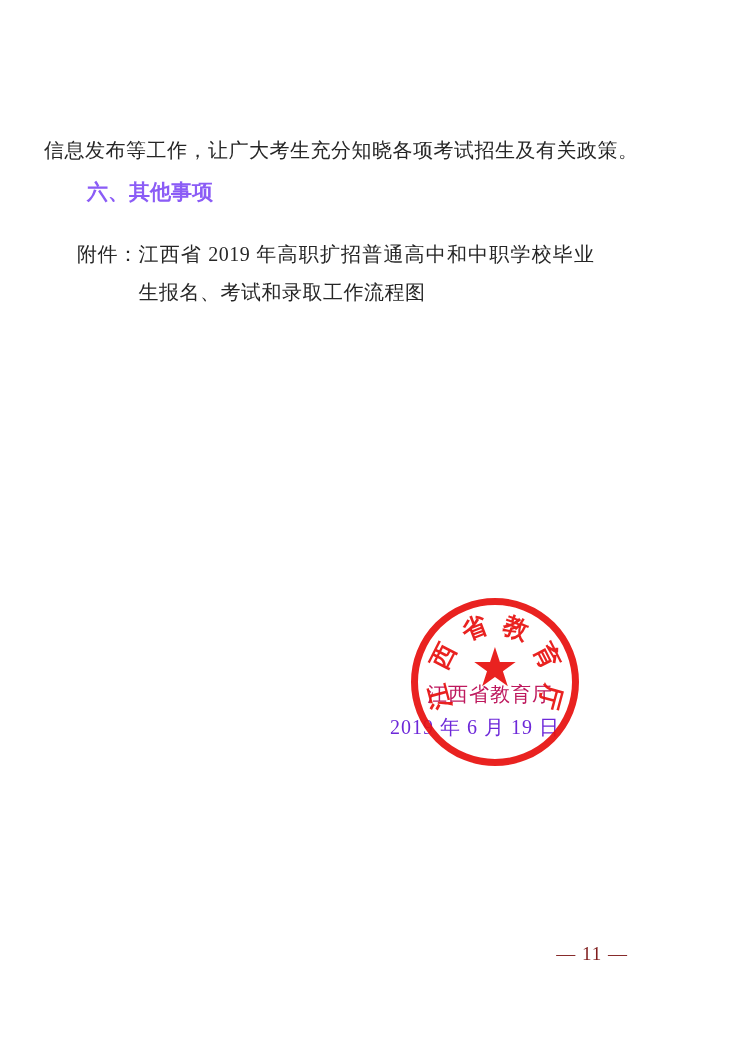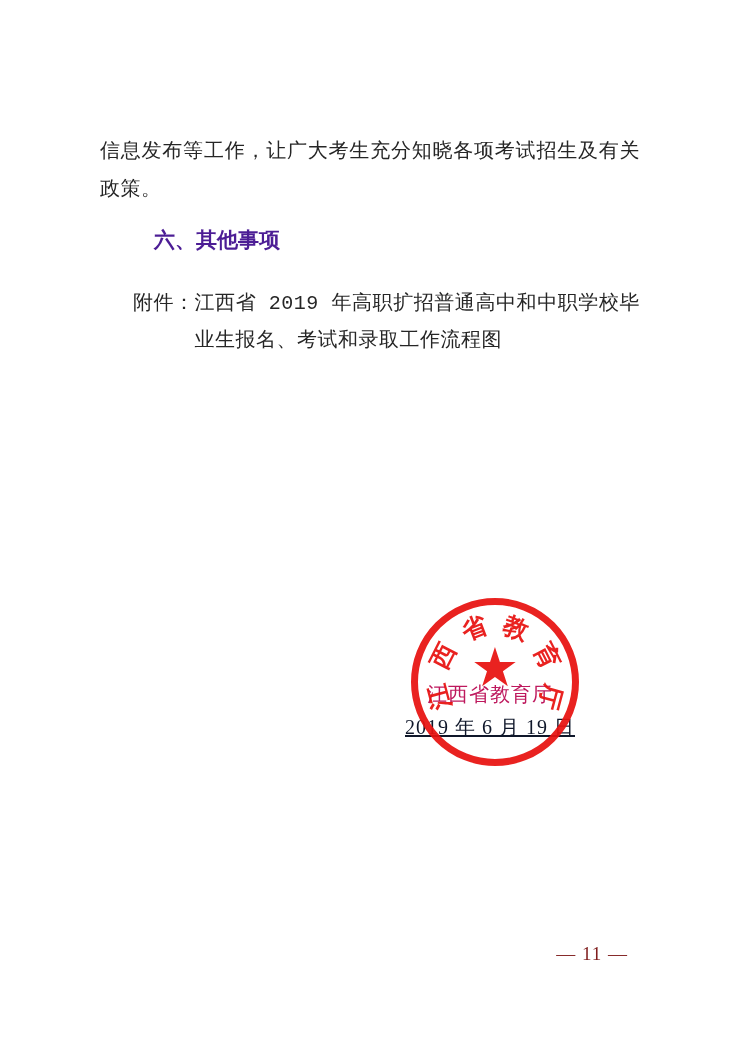--- a/index.html
+++ b/index.html
@@ -10,68 +10,65 @@
   .page {
     position: relative;
     width: 740px;
     height: 1046px;
     background: #ffffff;
     overflow: hidden;
     font-family: "Liberation Serif", "DejaVu Serif", serif;
     color: #262626;
   }
   .content {
-    padding: 132px 100px 0 100px;
+    padding: 132px 100px 0 44px;
     font-size: 20px;
     line-height: 37.5px;
   }
   .para {
     margin: 0;
     text-align: justify;
     text-justify: inter-character;
     letter-spacing: 0.5px;
   }
   .para.indent { text-indent: 40px; }
   .section-heading {
-    margin: 14px;
+    margin: 3px;
     font-family: "Liberation Sans", "DejaVu Sans", sans-serif;
     font-weight: 700;
     font-size: 21px;
     line-height: 37.5px;
     text-indent: 40px;
-    color: #4c1d95;
+    color: #8b5cf6;
   }
   .attachment {
     display: flex;
     margin: 26px 0 0 33px;
     line-height: 37.5px;
-    font-family: Liberation Mono, monospace;
   }
   .attachment-label { white-space: nowrap; letter-spacing: 0.5px; }
   .attachment-text  { width: 456px; letter-spacing: 0.5px; text-align: justify; text-justify: inter-character; }
 
   
   .sig-org {
     position: absolute;
     left: 402px; top: 681px; width: 176px;
     text-align: center;
     font-size: 20px;
     letter-spacing: 1px;
     color: #be185d;
     z-index: 1;
   }
   .sig-date {
     position: absolute;
     left: 390px; top: 714px; width: 200px;
-    text-align: center;
     font-size: 20px;
     letter-spacing: 1px;
-    color: #0f172a;
+    color: #6d28d9;
     z-index: 1;
-    text-decoration: underline;
   }
 
   
   .seal {
     position: absolute;
     left: 411px; top: 598px;
     width: 168px; height: 168px;
     z-index: 2;
     opacity: 0.93;
     pointer-events: none;

